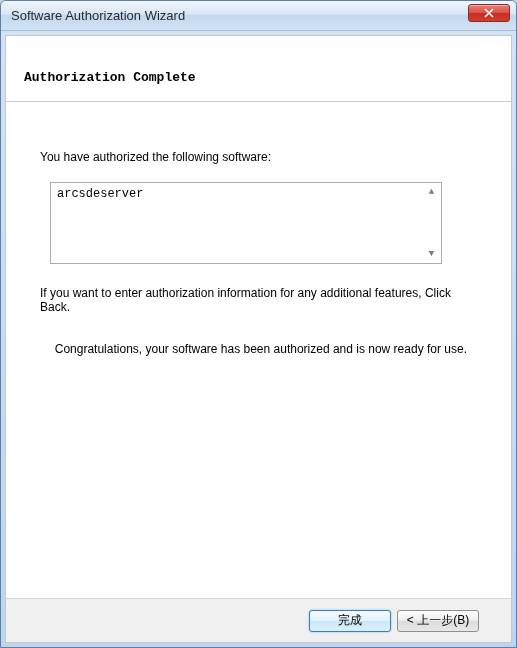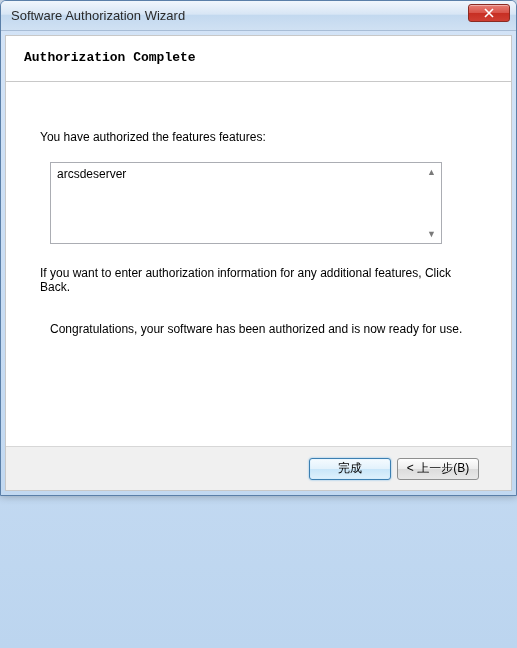--- a/index.html
+++ b/index.html
@@ -14,21 +14,21 @@
       font-size: 12px;
       background: linear-gradient(180deg, #d4e4f7 0%, #bcd5ef 100%);
       overflow: hidden;
       position: relative;
     }
     .window {
       position: absolute;
       top: 0;
       left: 0;
       width: 517px;
-      height: 496px;
+      height: 648px;
       border: 1px solid #5a7fa8;
       border-radius: 6px 6px 0 0;
       display: flex;
       flex-direction: column;
       box-shadow: 0 0 8px rgba(0,0,0,0.3);
     }
     .titlebar {
       height: 30px;
       background: linear-gradient(180deg, #f0f6fc 0%, #d8e6f5 45%, #c3d9ef 50%, #d0e1f3 100%);
       display: flex;
@@ -66,20 +66,21 @@
       flex: 1;
       background: #fff;
       margin: 4px;
       border: 1px solid #c8c8c8;
       display: flex;
       flex-direction: column;
     }
     .header-strip {
       padding: 14px 18px 16px 18px;
       border-bottom: 1px solid #c8c8c8;
+      margin-top: 20px;
     }
     .header-strip h1 {
       font-family: "Courier New", "SimSun", monospace;
       font-size: 13px;
       font-weight: bold;
       color: #000;
     }
     .content {
       flex: 1;
       padding: 48px 34px 10px 34px;
@@ -92,20 +93,21 @@
     .features-box {
       width: 392px;
       height: 82px;
       border: 1px solid #abadb3;
       background: #fff;
       padding: 4px 6px;
       margin: 0 0 22px 10px;
       position: relative;
       font-size: 12px;
       overflow: hidden;
+      font-family: Liberation Mono, monospace;
     }
     .features-box .feature-item {
       color: #000;
     }
     .scroll-arrow {
       position: absolute;
       right: 2px;
       width: 15px;
       height: 14px;
       font-size: 9px;
@@ -116,21 +118,21 @@
     }
     .scroll-arrow.up { top: 2px; }
     .scroll-arrow.down { bottom: 2px; }
     .info-line {
       font-size: 12px;
       margin: 0 4px 28px 0;
       text-align: left;
     }
     .congrats-line {
       font-size: 12px;
-      text-align: left;
+      text-align: right;
       margin: 0 10px;
     }
     .button-row {
       height: 44px;
       background: #f0f0f0;
       border-top: 1px solid #d7d7d7;
       display: flex;
       align-items: center;
       justify-content: flex-end;
       gap: 6px;
@@ -169,21 +171,21 @@
       </svg>
     </div>
   </div>
 
   <div class="wizard-body">
     <div class="header-strip">
       <h1>Authorization Complete</h1>
     </div>
 
     <div class="content">
-      <div class="lead-text">You have authorized the features features:</div>
+      <div class="lead-text">You have authorized the following software:</div>
 
       <div class="features-box">
         <div class="feature-item">arcsdeserver</div>
         <div class="scroll-arrow up">▲</div>
         <div class="scroll-arrow down">▼</div>
       </div>
 
       <div class="info-line">If you want to enter authorization information for any additional features, Click Back.</div>
       <div class="congrats-line">Congratulations, your software has been authorized and is now ready for use.</div>
     </div>

